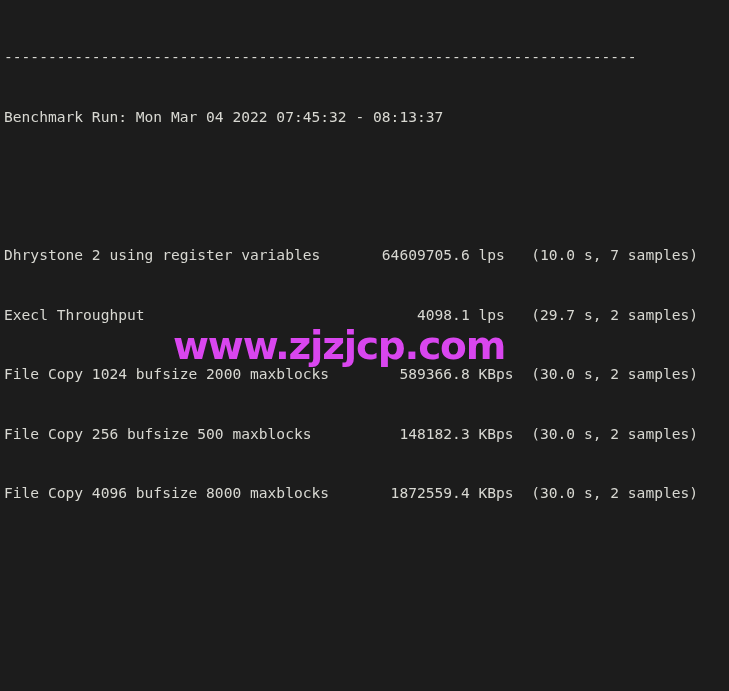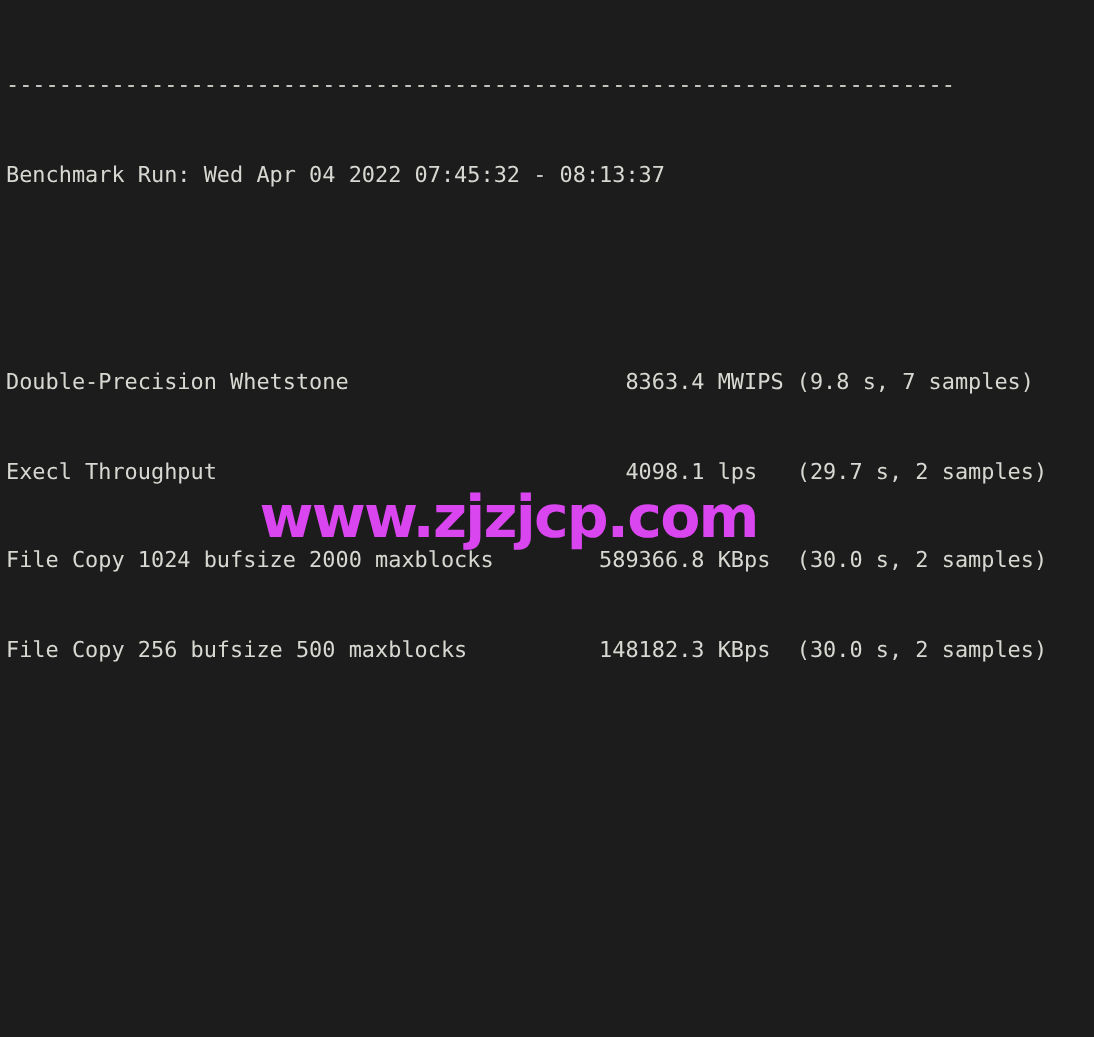--- a/index.html
+++ b/index.html
@@ -46,27 +46,28 @@
     white-space: pre;
   }
 </style>
 </head>
 <body>
 
 <div id="terminal">
   <div class="screen">
 
     <div class="line">------------------------------------------------------------------------</div>
-    <div class="line">Benchmark Run: Wed Apr 04 2022 07:45:32 - 08:13:37</div>
+    <div class="line">Benchmark Run: Mon Mar 04 2022 07:45:32 - 08:13:37</div>
     <div class="line blank"> </div>
 
-    <div class="line">Double-Precision Whetstone                     8363.4 MWIPS (9.8 s, 7 samples)</div>
+    <div class="line">Dhrystone 2 using register variables       64609705.6 lps   (10.0 s, 7 samples)</div>
     <div class="line">Execl Throughput                               4098.1 lps   (29.7 s, 2 samples)</div>
     <div class="line">File Copy 1024 bufsize 2000 maxblocks        589366.8 KBps  (30.0 s, 2 samples)</div>
     <div class="line">File Copy 256 bufsize 500 maxblocks          148182.3 KBps  (30.0 s, 2 samples)</div>
+    <div class="line">File Copy 4096 bufsize 8000 maxblocks       1872559.4 KBps  (30.0 s, 2 samples)</div>
     
     
     
     
     
 
     
 
     
     

